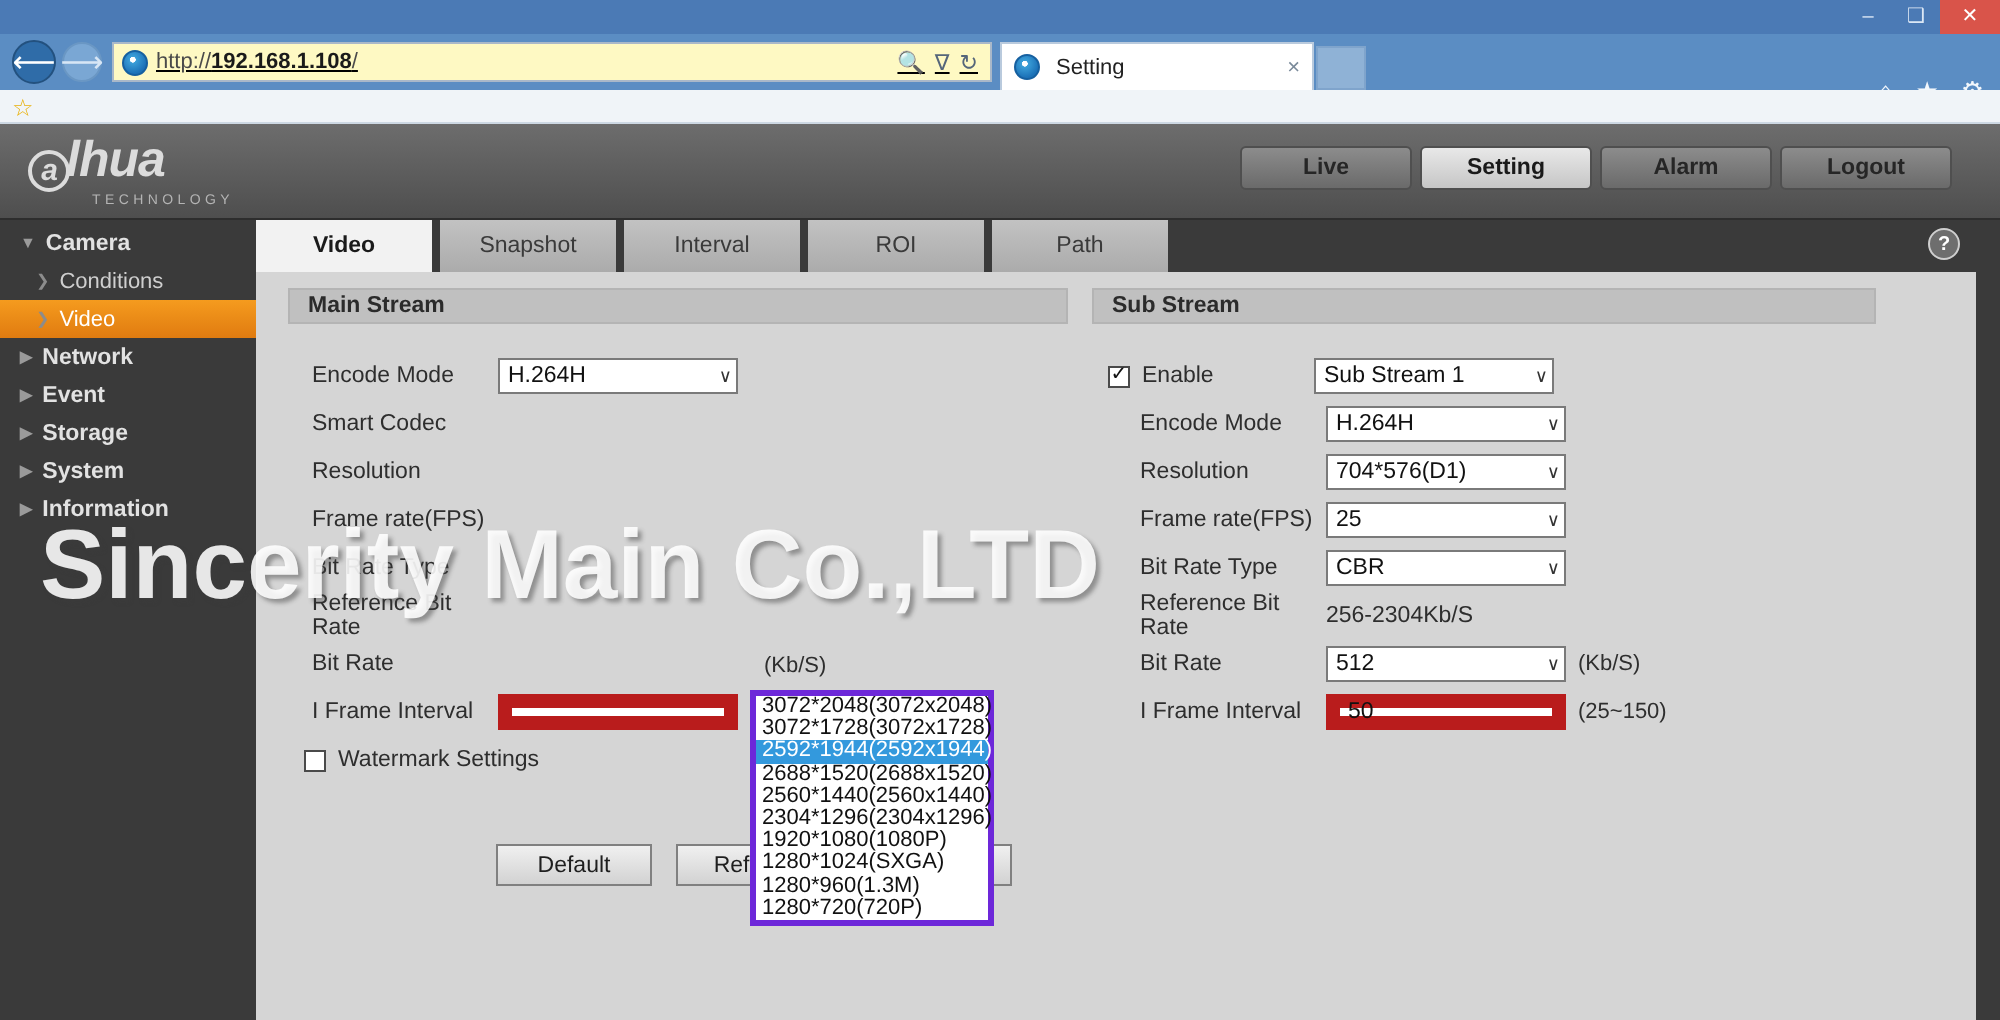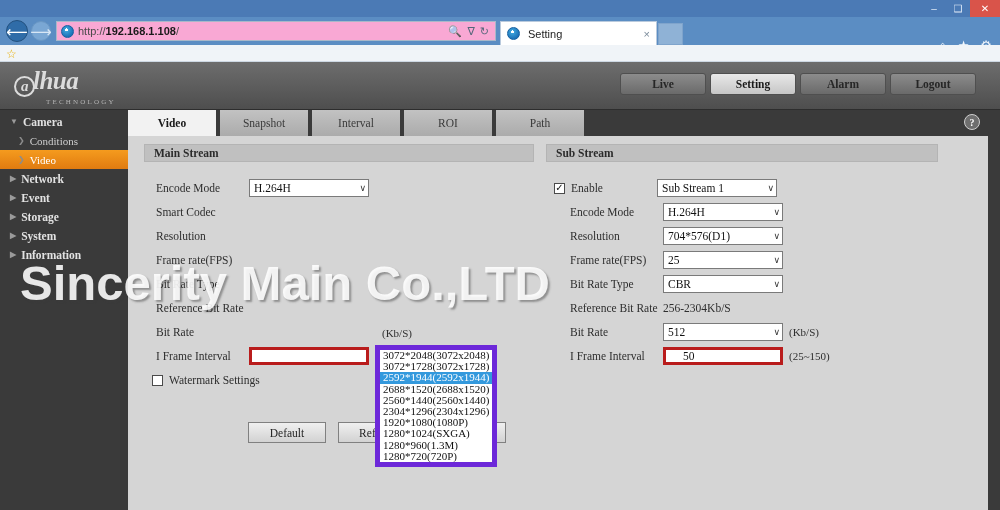--- a/index.html
+++ b/index.html
@@ -36,22 +36,22 @@
   .nav-back {
     left: 6px; width: 22px; height: 22px;
     background: #2f6ca8; color: #ffffff; border: 1px solid #23517f;
   }
   .nav-fwd {
     left: 31px; width: 20px; height: 20px; top: 4px;
     background: #7aa7d4; color: #d7e6f5; border: 1px solid #6a97c4;
   }
   .urlbar {
     position: absolute; top: 4px; left: 56px; width: 440px; height: 20px;
-    background: #f9a8d4; border: 1px solid #a9b8c9;
-    display: flex; align-items: center; padding: 0 4px;
+    background: #fef9c3; border: 1px solid #a9b8c9;
+    display: flex; align-items: center; padding: 0 4px; text-decoration: underline;
   }
   .ie-logo {
     width: 13px; height: 13px; border-radius: 50%;
     background: radial-gradient(circle at 40% 35%, #ffffff 14%, #3b9fd8 16%, #1c72b8 70%);
     border: 1px solid #1660a0; margin-right: 4px; flex: none;
   }
   .url-text { font-size: 11px; color: #4a4a4a; white-space: nowrap; }
   .url-text b { color: #1a1a1a; font-weight: bold; }
   .urlbar-icons {
     margin-left: auto; display: flex; gap: 5px; align-items: center;
@@ -80,21 +80,20 @@
   .favbar {
     position: absolute; top: 45px; left: 0; width: 1000px; height: 17px;
     background: #f0f4f8; border-bottom: 1px solid #cdd8e3;
   }
   .fav-star { position: absolute; left: 6px; top: 2px; font-size: 12px; color: #e8b10c; }
 
   
   .app {
     position: absolute; top: 62px; left: 0; width: 1000px; height: 448px;
     background: #3a3a3a;
-    font-family: Liberation Serif, serif;
   }
   .apphead {
     position: absolute; top: 0; left: 0; width: 1000px; height: 48px;
     background: linear-gradient(#6d6d6d, #4e4e4e);
     border-bottom: 1px solid #2d2d2d;
   }
   .logo { position: absolute; left: 14px; top: 6px; }
   .logo-main {
     font-size: 25px; font-weight: bold; font-style: italic; color: #dcdcdc;
     letter-spacing: -0.5px; line-height: 1;
@@ -177,37 +176,37 @@
   .ctrl { position: relative; }
   .sel {
     width: 120px; height: 18px; background: #ffffff;
     border: 1px solid #7a7a7a;
     display: flex; align-items: center; padding: 0 2px 0 4px;
     font-size: 11.5px; color: #111;
   }
   .sel .caret { margin-left: auto; font-size: 9px; color: #333; }
   .txtbox {
     width: 120px; height: 18px; background: #ffffff;
-    border: 3px solid #b91c1c; display: flex; align-items: center;
-    padding-left: 17px; font-size: 11.5px; color: #111;
+    border: 7px solid #b91c1c; display: flex; align-items: center;
+    padding-left: 4px; font-size: 11.5px; color: #111;
   }
   .unit { font-size: 11px; color: #2e2e2e; margin-left: 6px; }
   .statictext { font-size: 11.5px; color: #2e2e2e; }
   .chk {
     width: 11px; height: 11px; background: #ffffff; border: 1px solid #4a4a4a;
     margin-left: 8px; margin-right: 6px; flex: none;
     display: flex; align-items: center; justify-content: center;
     font-size: 10px; color: #111; line-height: 1;
   }
   .chk-lbl { font-size: 11.5px; color: #2e2e2e; width: 86px; }
 
   
   .dropdown {
     position: absolute; left: 247px; top: 209px; width: 122px;
-    background: #ffffff; border: 5px solid #6d28d9; z-index: 40;
+    background: #ffffff; border: 3px solid #6d28d9; z-index: 40;
   }
   .dd-opt {
     height: 11.2px; font-size: 11px; color: #111; padding-left: 3px;
     line-height: 11.2px; white-space: nowrap;
   }
   .dd-opt.selected { background: #3399dd; color: #ffffff; }
 
   .btnrow {
     position: absolute; top: 286px; left: 120px; display: flex; gap: 12px; z-index: 20;
   }

